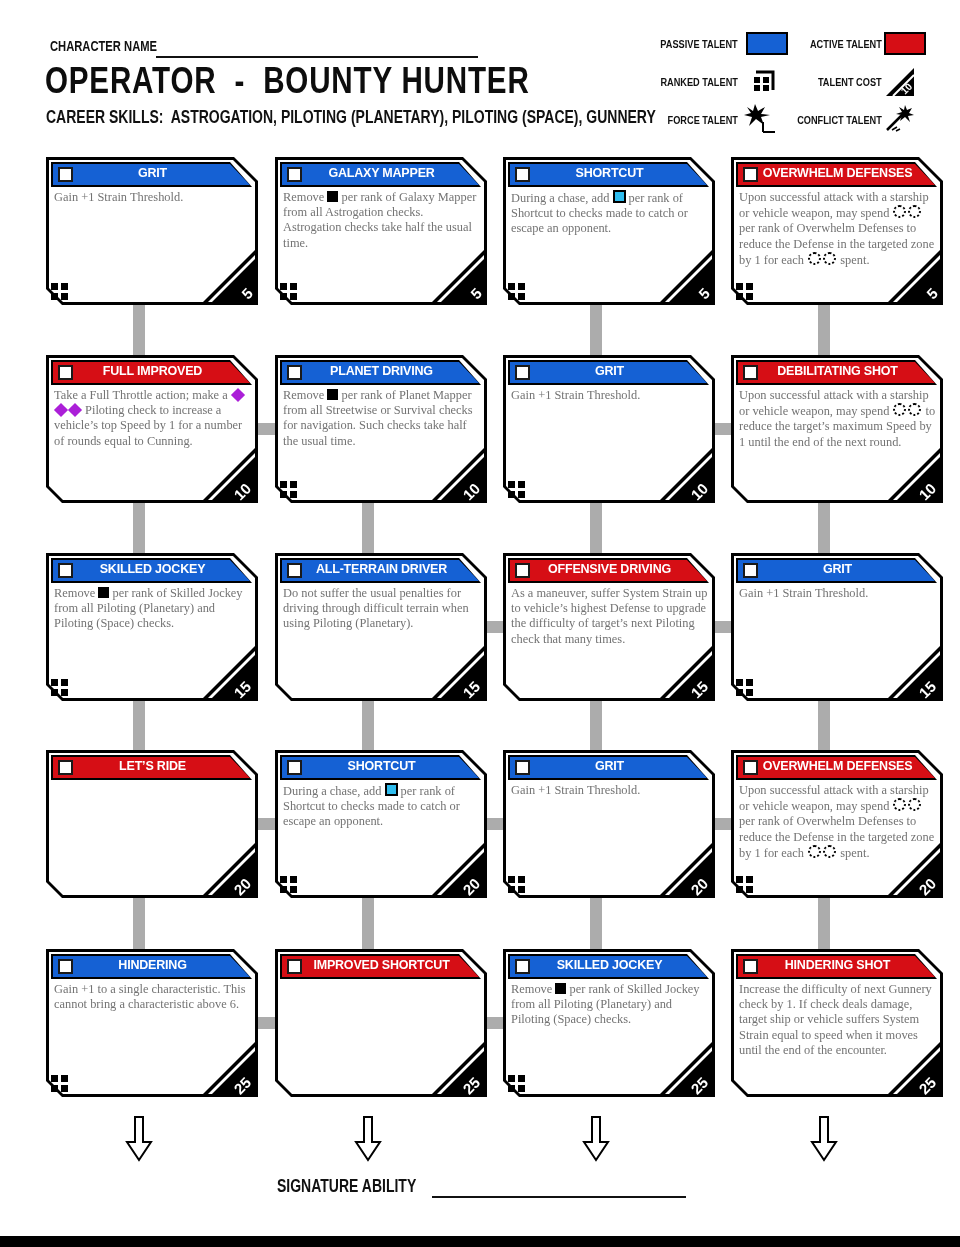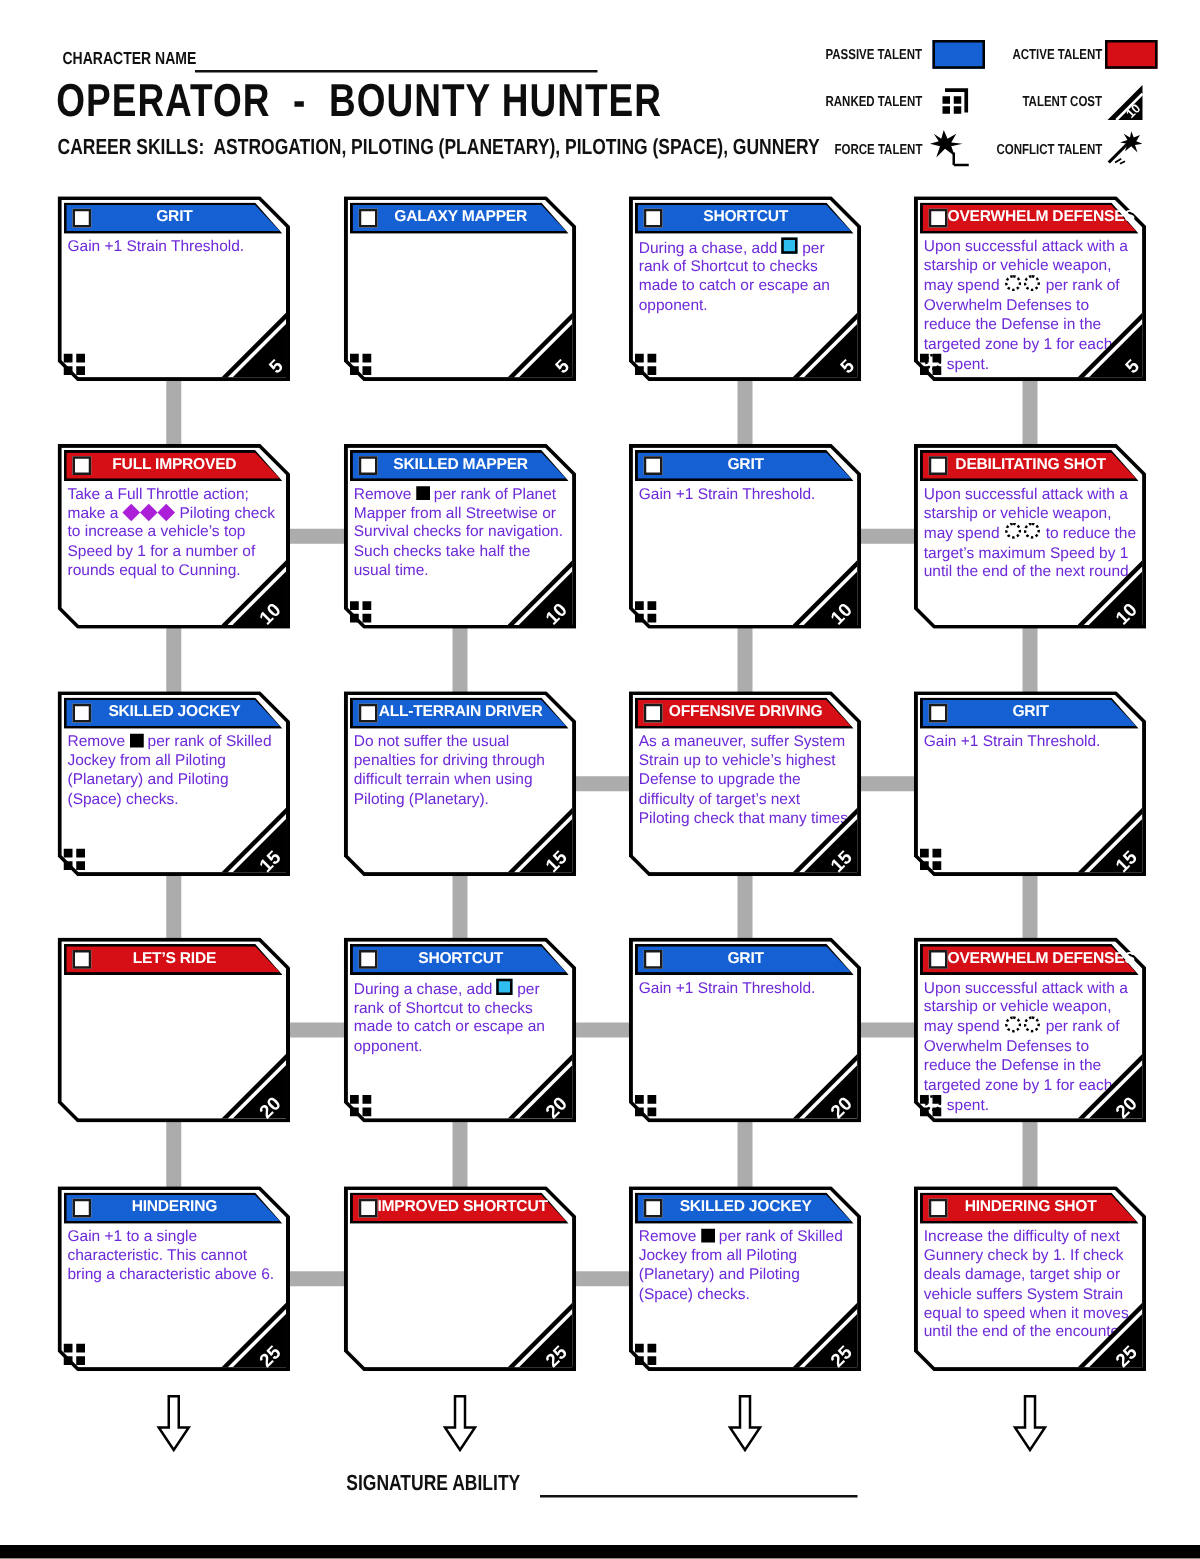--- a/index.html
+++ b/index.html
@@ -15,33 +15,33 @@
   #big-title{left:45px;top:60px;font-size:37px;color:#0d0d0d;letter-spacing:1px;}
   #career{left:46px;top:107px;font-size:17.5px;color:#111;}
 
   
   .leg-label{font-size:11.5px;color:#111;}
   .swatch{width:42px;height:23px;border:2px solid #000;box-sizing:border-box;}
 
   
   #tree{position:absolute;left:0;top:0;width:960px;height:1247px;}
   .conn{position:absolute;background:#acacac;z-index:0;}
-  .card{position:absolute;width:186px;height:148px;z-index:1;border-radius:31px;}
+  .card{position:absolute;width:212px;height:148px;z-index:1;border-radius:31px;}
   .card-border{position:absolute;inset:0;background:#000;
     clip-path:polygon(0 0,calc(100% - 24px) 0,100% 24px,100% 100%,16px 100%,0 calc(100% - 16px));}
   .card-inner{position:absolute;inset:3px;background:#fff;
     clip-path:polygon(0 0,calc(100% - 22px) 0,100% 22px,100% 100%,14px 100%,0 calc(100% - 14px));}
   .tb-outer{position:absolute;top:5px;left:5px;right:6px;height:25px;background:#000;
     clip-path:polygon(0 0,calc(100% - 22px) 0,100% 100%,0 100%);}
   .tb-inner{position:absolute;top:7px;left:7px;right:8px;height:21px;
     clip-path:polygon(0 0,calc(100% - 20px) 0,100% 100%,0 100%);}
   .tb-check{position:absolute;top:10px;left:12px;width:11px;height:11px;background:#fff;border:2px solid #1a1a1a;}
   .tb-label{position:absolute;top:9px;left:27px;right:26px;text-align:center;font-size:12.5px;
     font-weight:bold;color:#fff;white-space:nowrap;letter-spacing:-0.2px;}
-  .card-body{position:absolute;top:33px;left:8px;right:7px;font-size:12.4px;line-height:15.2px;color:#6d28d9;}
+  .card-body{position:absolute;top:33px;left:8px;right:7px;font-size:12.4px;line-height:15.2px;color:#737373;font-family:Liberation Serif, serif;}
   .ranked{position:absolute;left:5px;bottom:5px;width:17px;height:17px;}
   .ranked::before{content:"";position:absolute;left:0;top:0;width:7px;height:7px;background:#000;
     box-shadow:10px 0 0 #000,0 10px 0 #000,10px 10px 0 #000;}
   .tri{position:absolute;clip-path:polygon(100% 0,100% 100%,0 100%);}
   .tri-a{right:3px;bottom:3px;width:52px;height:52px;background:#000;}
   .tri-b{right:3px;bottom:3px;width:47px;height:47px;background:#fff;}
   .tri-c{right:3px;bottom:3px;width:43px;height:43px;background:#000;}
   .cost{position:absolute;right:7px;bottom:3px;color:#fff;font-weight:bold;font-size:15px;
     transform:rotate(-45deg);z-index:2;}
 
@@ -142,20 +142,21 @@
         <div class="tri tri-c"></div>
         <div class="cost">5</div>
       </div>
       <div class="card" style="left: 275px; top: 157px;">
         <div class="card-border"></div>
         <div class="card-inner"></div>
         <div class="tb-outer"></div>
         <div class="tb-inner" style="background: rgb(21, 97, 212);"></div>
         <div class="tb-check"></div>
         <div class="tb-label">GALAXY MAPPER</div>
+        <div class="card-body">Remove <span class="sym sym-setback"></span> per rank of Galaxy Mapper from all Astrogation checks. Astrogation checks take half the usual time.</div>
         <div class="ranked"></div>
         <div class="tri tri-a"></div>
         <div class="tri tri-b"></div>
         <div class="tri tri-c"></div>
         <div class="cost">5</div>
       </div>
       <div class="card" style="left: 503px; top: 157px;">
         <div class="card-border"></div>
         <div class="card-inner"></div>
         <div class="tb-outer"></div>
@@ -195,21 +196,21 @@
         <div class="tri tri-b"></div>
         <div class="tri tri-c"></div>
         <div class="cost">10</div>
       </div>
       <div class="card" style="left: 275px; top: 355px;">
         <div class="card-border"></div>
         <div class="card-inner"></div>
         <div class="tb-outer"></div>
         <div class="tb-inner" style="background: rgb(21, 97, 212);"></div>
         <div class="tb-check"></div>
-        <div class="tb-label">SKILLED MAPPER</div>
+        <div class="tb-label">PLANET DRIVING</div>
         <div class="card-body">Remove <span class="sym sym-setback"></span> per rank of Planet Mapper from all Streetwise or Survival checks for navigation. Such checks take half the usual time.</div>
         <div class="ranked"></div>
         <div class="tri tri-a"></div>
         <div class="tri tri-b"></div>
         <div class="tri tri-c"></div>
         <div class="cost">10</div>
       </div>
       <div class="card" style="left: 503px; top: 355px;">
         <div class="card-border"></div>
         <div class="card-inner"></div>

